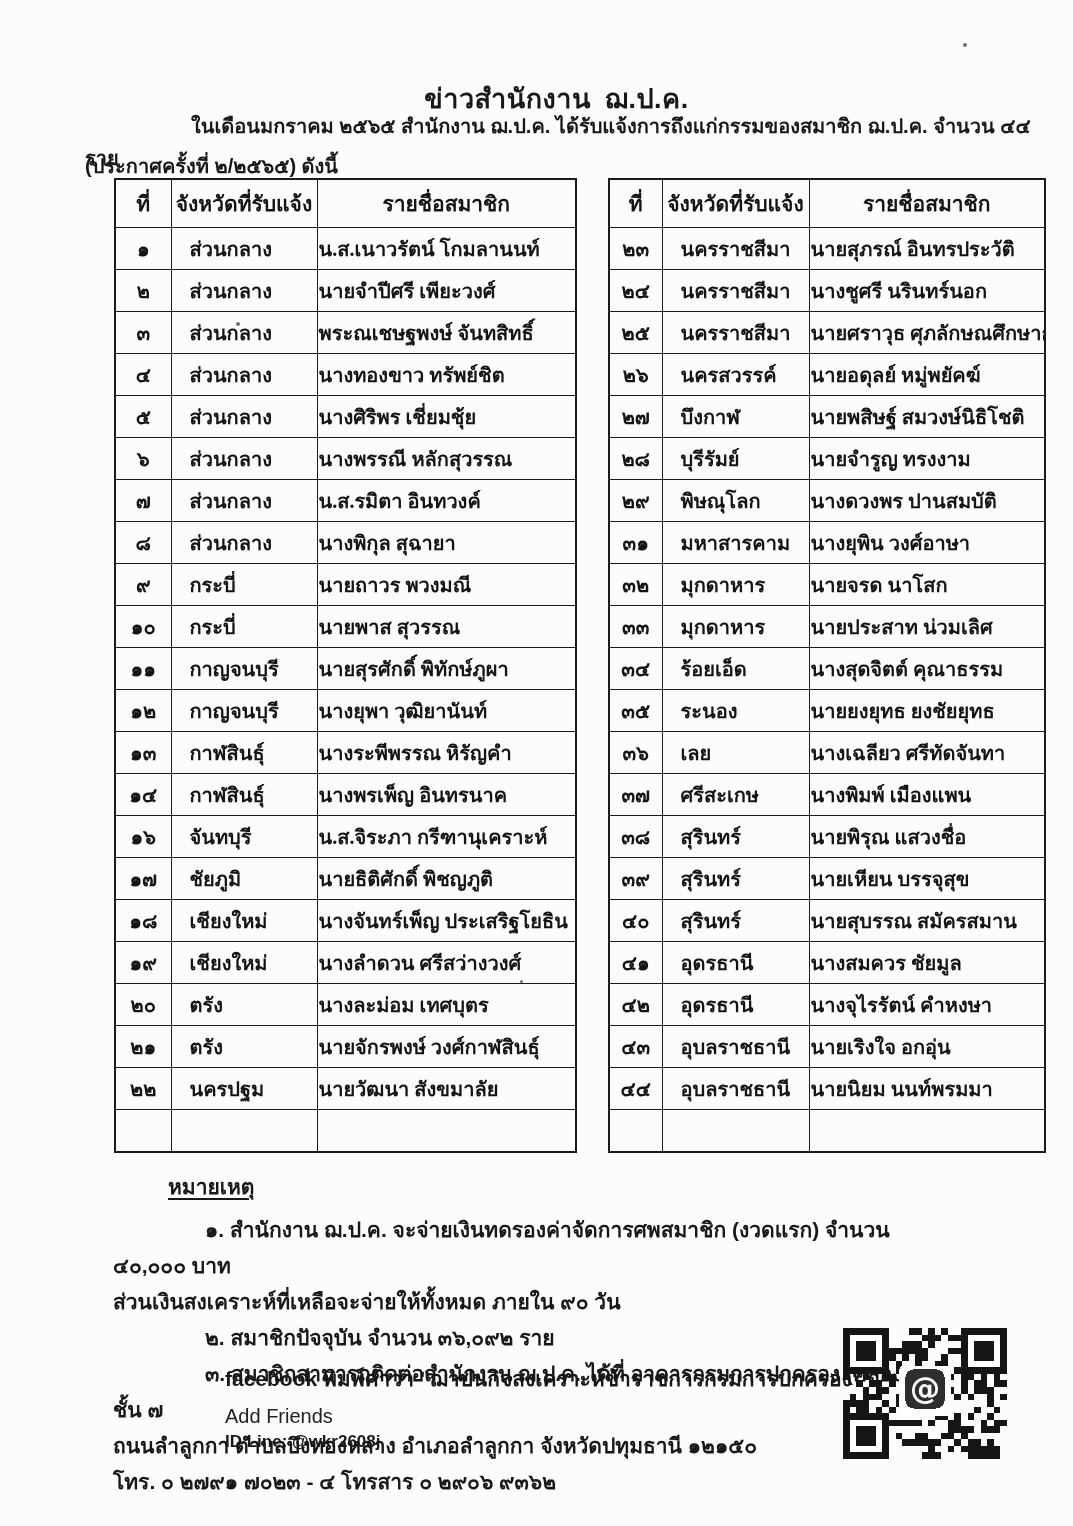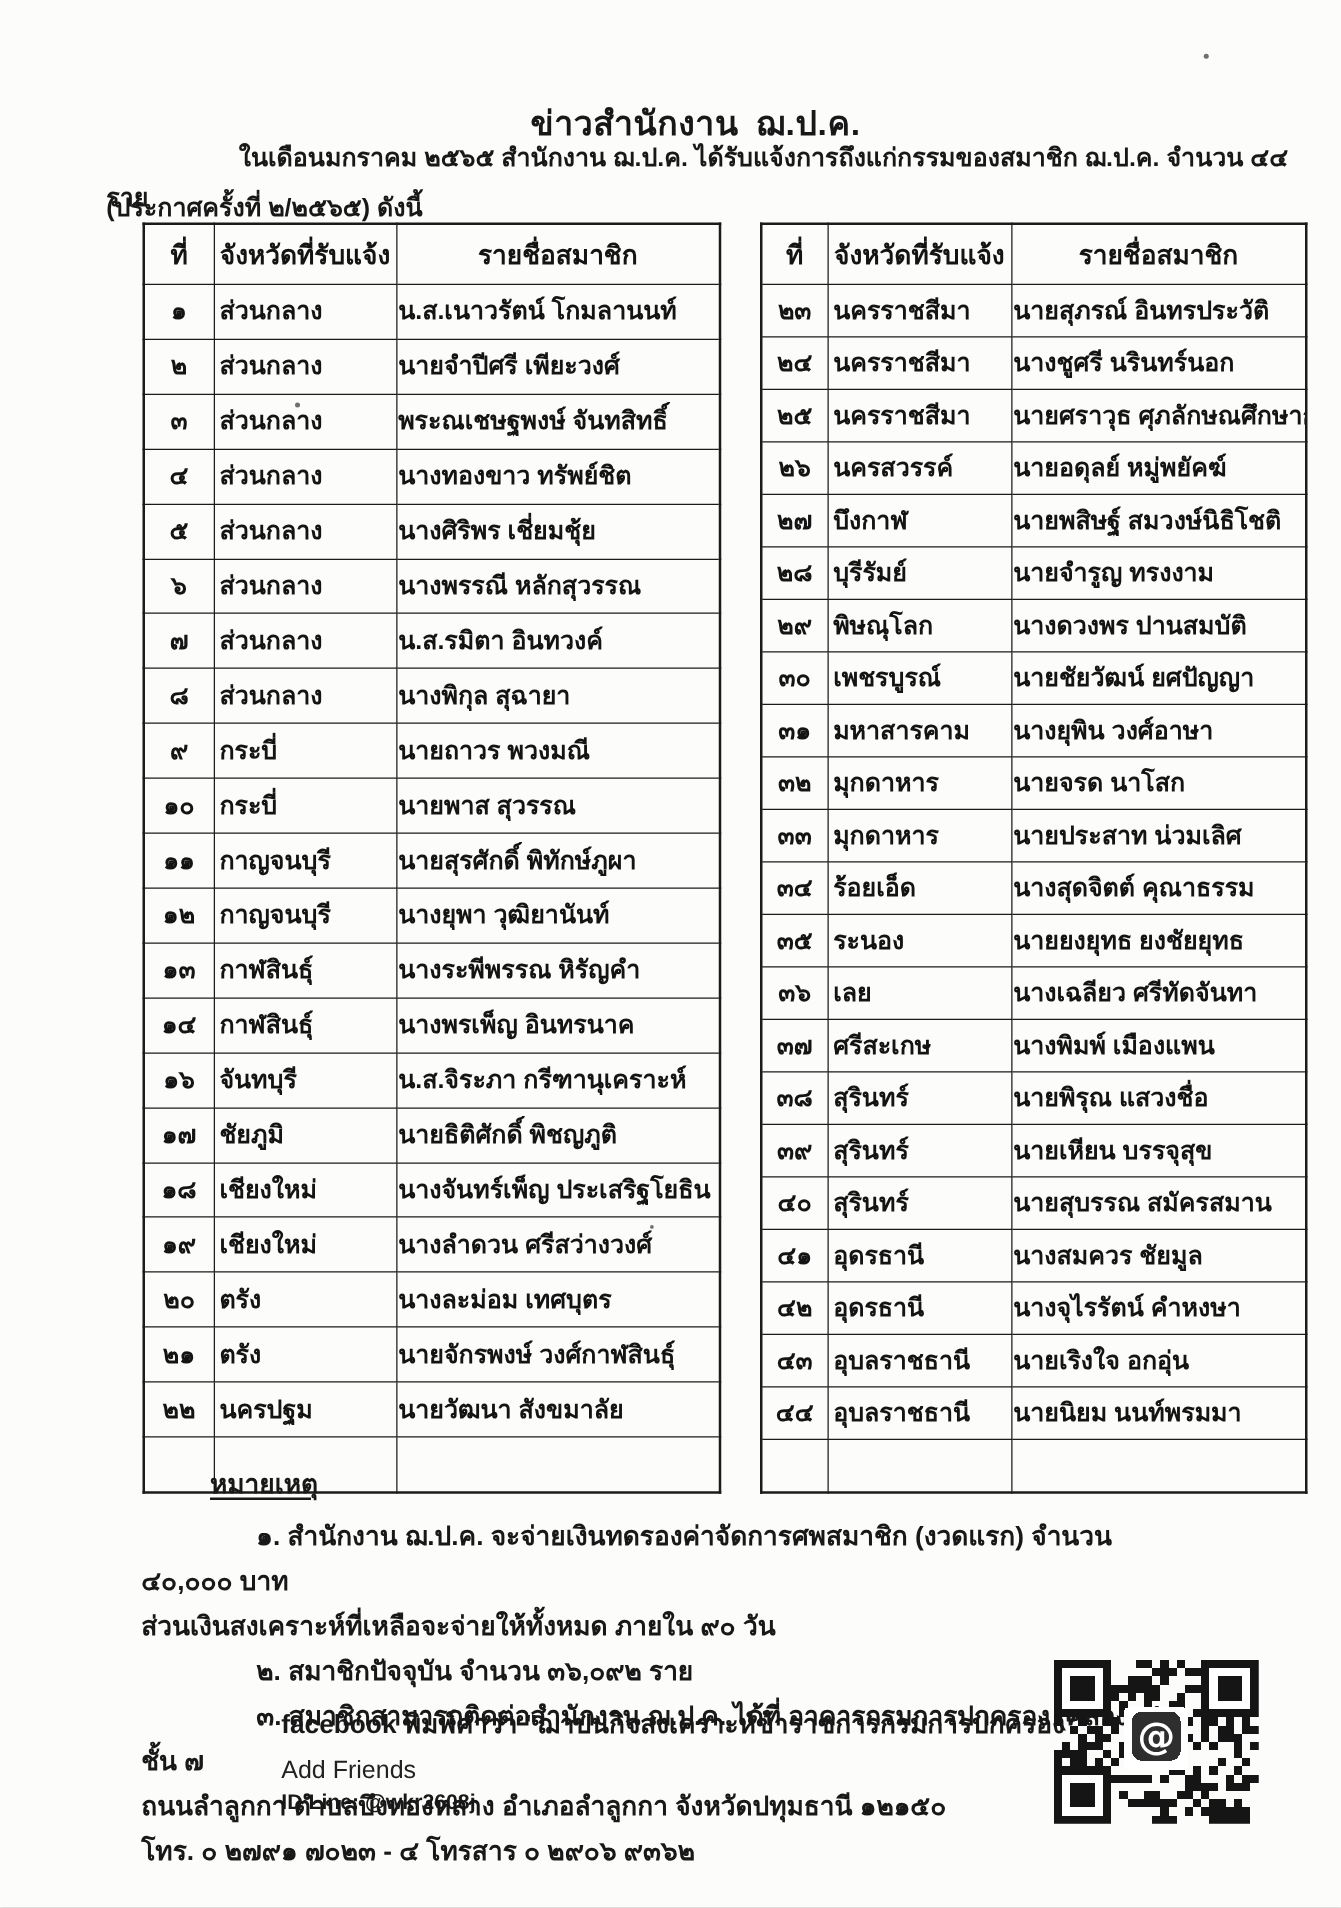--- a/index.html
+++ b/index.html
@@ -24,22 +24,22 @@
   .tables-wrap{position:absolute;left:114px;top:178px;display:flex;gap:31px;}
   table.roster{border-collapse:collapse;table-layout:fixed;border:2.5px solid #1b1b1b;background:transparent;}
   table.roster th,table.roster td{
     border:1.6px solid #1b1b1b;
     font-weight:700;color:#141414;
     overflow:hidden;white-space:nowrap;
   }
   table.roster th{height:47px;font-size:21px;text-align:center;padding:0 2px;}
   table.roster td{height:39px;font-size:20px;line-height:20px;vertical-align:middle;}
   td.c0{text-align:center;}
-  td.c1{padding-left:4px;}
-  td.c2{}
+  td.c1{padding-left:18px;}
+  td.c2{font-family:Liberation Serif, serif;}
   .roster-left{width:461px;}
   .roster-right{width:436px;}
   .notes{position:absolute;left:113px;top:1134px;width:830px;font-size:21px;font-weight:600;margin-top:36px;}
   .notes-heading{
     display:inline-block;margin-left:55px;margin-bottom:9px;
     font-weight:700;text-decoration:underline;text-underline-offset:4px;
   }
   .note-line{line-height:36px;}
   .note-line.ind{text-indent:92px;}
   .footer-block{position:absolute;left:225px;top:1362px;font-size:21px;}
@@ -233,25 +233,20 @@
           </tr>
           <tr>
             <td class="c0">๒๘</td>
             <td class="c1">บุรีรัมย์</td>
             <td class="c2">นายจำรูญ ทรงงาม</td>
           </tr>
           <tr>
             <td class="c0">๒๙</td>
             <td class="c1">พิษณุโลก</td>
             <td class="c2">นางดวงพร ปานสมบัติ</td>
-          </tr>
-          <tr>
-            <td class="c0">๓๐</td>
-            <td class="c1">เพชรบูรณ์</td>
-            <td class="c2">นายชัยวัฒน์ ยศปัญญา</td>
           </tr>
           <tr>
             <td class="c0">๓๑</td>
             <td class="c1">มหาสารคาม</td>
             <td class="c2">นางยุพิน วงศ์อาษา</td>
           </tr>
           <tr>
             <td class="c0">๓๒</td>
             <td class="c1">มุกดาหาร</td>
             <td class="c2">นายจรด นาโสก</td>

